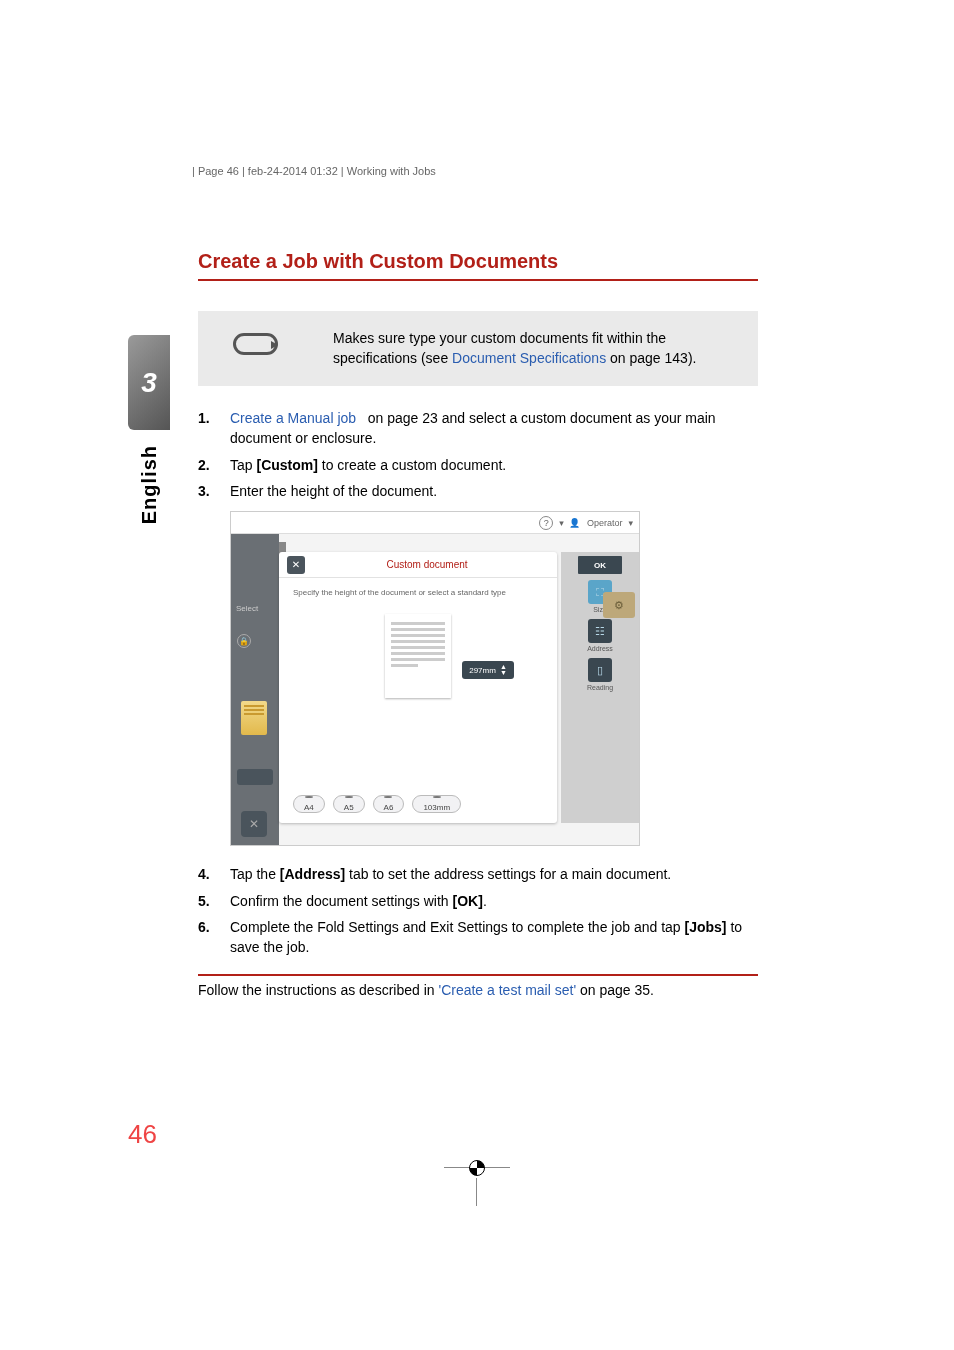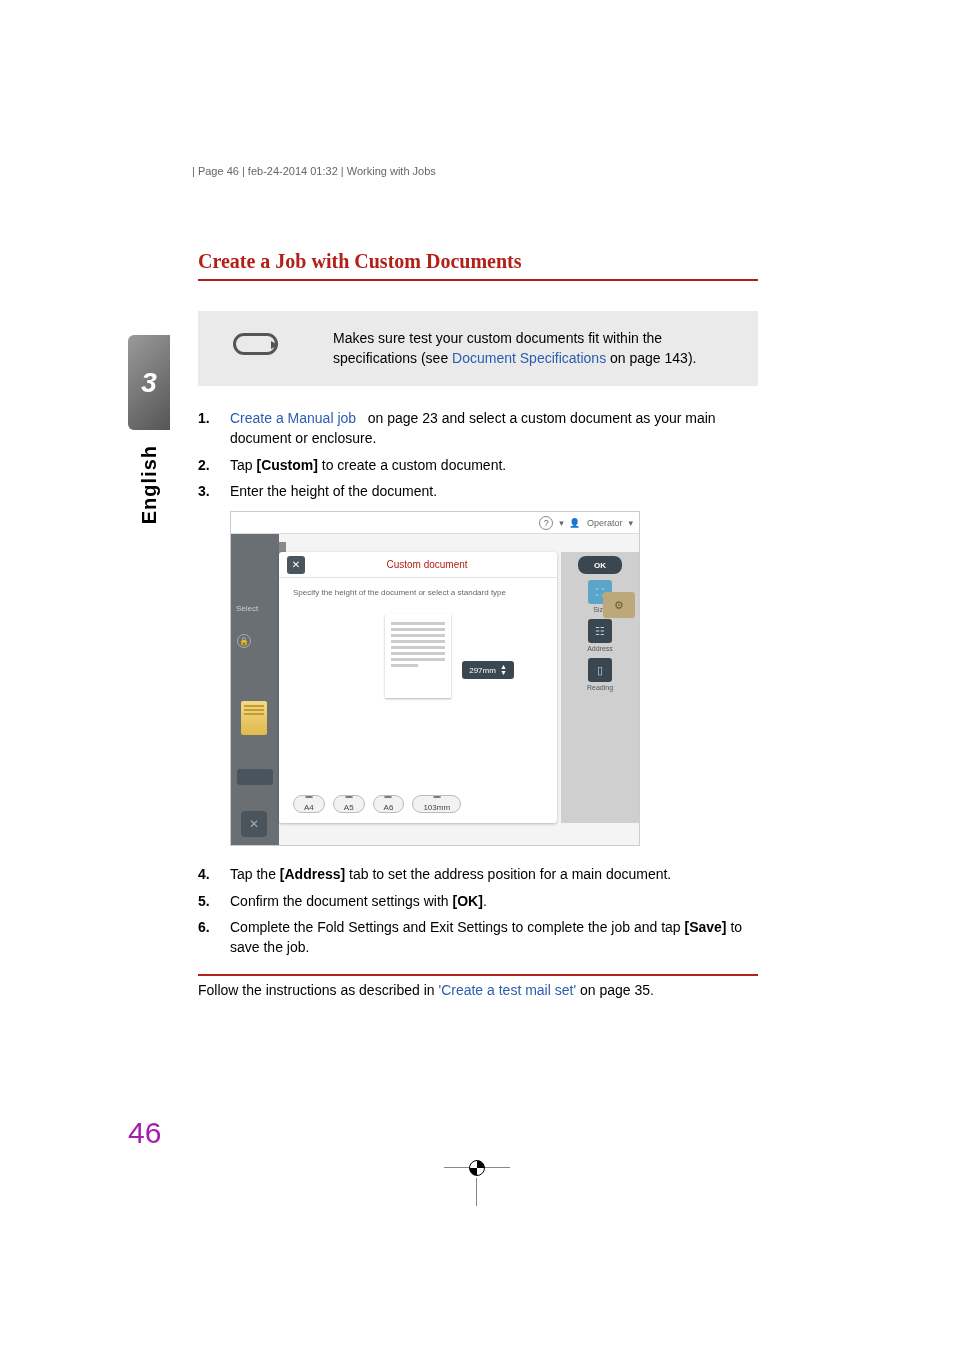--- a/index.html
+++ b/index.html
@@ -50,21 +50,20 @@
     top: 250px;
     width: 560px;
   }
   .section-title {
     color: #b22018;
     font-size: 20px;
     font-weight: bold;
     padding-bottom: 6px;
     border-bottom: 2px solid #b22018;
     margin-bottom: 30px;
-    font-family: Liberation Serif, serif;
   }
   .note-box {
     background: #eaeaea;
     padding: 18px 20px 18px 20px;
     display: flex;
     align-items: flex-start;
     gap: 55px;
     margin-bottom: 22px;
   }
   .note-icon {
@@ -229,21 +228,21 @@
   .dev-right {
     position: absolute;
     right: 0; top: 40px; bottom: 22px;
     width: 78px;
     background: #cfcfcf;
   }
   .okbtn {
     margin: 4px auto 6px;
     width: 44px; height: 18px;
     background: #3a4750; color: #fff;
-    border-radius: 8px;
+    border-radius: 1px;
     display:flex;align-items:center;justify-content:center;
     font-size:8px; font-weight:bold;
   }
   .rtab { width: 50px; margin: 6px auto; text-align:center;}
   .rtab .ic {
     width: 24px; height: 24px; margin: 0 auto 2px;
     background: #3a4750; border-radius: 3px;
     display:flex;align-items:center;justify-content:center;
     color:#b7d8e8; font-size:11px;
   }
@@ -257,22 +256,22 @@
   .bordered {
     border-top: 2px solid #b22018;
     padding-top: 4px;
     font-size: 14px;
     line-height: 1.45;
   }
   .pgnum {
     position: absolute;
     left: 128px;
     bottom: 200px;
-    font-size: 30px;
-    color: #a21caf;
+    font-size: 26px;
+    color: #ef4444;
   }
   .regmark {
     position: absolute;
     left: 462px; bottom: 140px;
     width: 30px; height: 50px;
   }
   .regmark .c {
     width:16px;height:16px;border:1px solid #000;border-radius:50%;
     position:absolute; left:7px; top:0;
     background: conic-gradient(#000 0 90deg, #fff 90deg 180deg, #000 180deg 270deg, #fff 270deg 360deg);
@@ -295,21 +294,21 @@
 <div class="chapter-tab">3</div>
 <div class="lang-vert">English</div>
 
 <div class="content">
 
   <div class="section-title">Create a Job with Custom Documents</div>
 
   <div class="note-box">
     <div class="note-icon"></div>
     <div class="note-text">
-      <span>Makes sure test your custom documents fit within the specifications (see </span><span class="link">Document Specifications</span><span> on page 143).</span>
+      <span>Makes sure type your custom documents fit within the specifications (see </span><span class="link">Document Specifications</span><span> on page 143).</span>
     </div>
   </div>
 
   <ol class="steps">
     <li>
       <span class="link">Create a Manual job</span> &nbsp;<span> on page 23 and select a custom document as your main document or enclosure.</span>
     </li>
     <li>
       <span>Tap </span><b>[Custom]</b><span> to create a custom document.</span>
     </li>
@@ -394,27 +393,27 @@
       </div>
       <div class="rtab">
         <div class="ic">▯</div>
         <div class="tl">Reading</div>
       </div>
     </div>
   </div>
 
   <ol class="steps" start="4" style="counter-reset: step 3">
     <li>
-      <span>Tap the </span><b>[Address]</b><span> tab to set the address position for a main document.</span>
+      <span>Tap the </span><b>[Address]</b><span> tab to set the address settings for a main document.</span>
     </li>
     <li>
       <span>Confirm the document settings with </span><b>[OK]</b><span>.</span>
     </li>
     <li>
-      <span>Complete the Fold Settings and Exit Settings to complete the job and tap </span><b>[Save]</b><span> to save the job.</span>
+      <span>Complete the Fold Settings and Exit Settings to complete the job and tap </span><b>[Jobs]</b><span> to save the job.</span>
     </li>
   </ol>
 
   <div style="height:10px"></div>
   <div class="bordered">
     <span>Follow the instructions as described in </span><span class="link">'Create a test mail set'</span><span> on page 35.</span>
   </div>
 
 </div>
 

